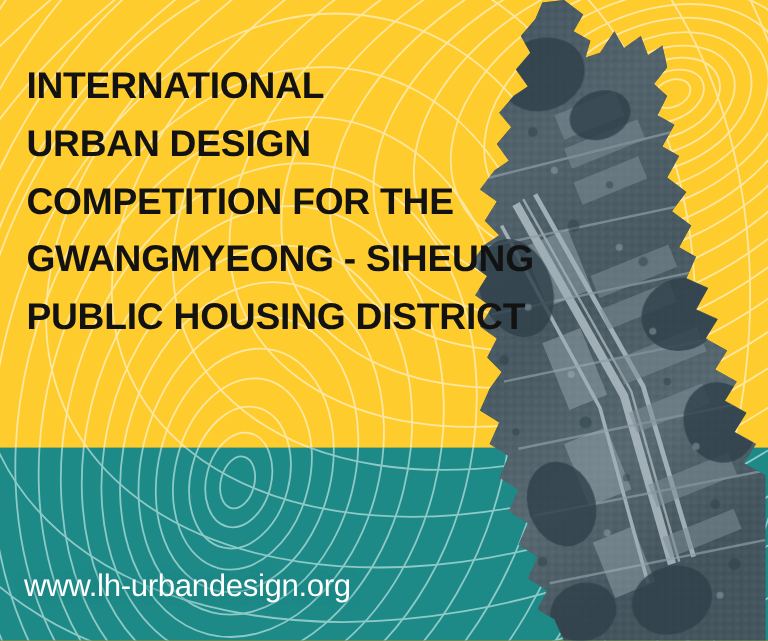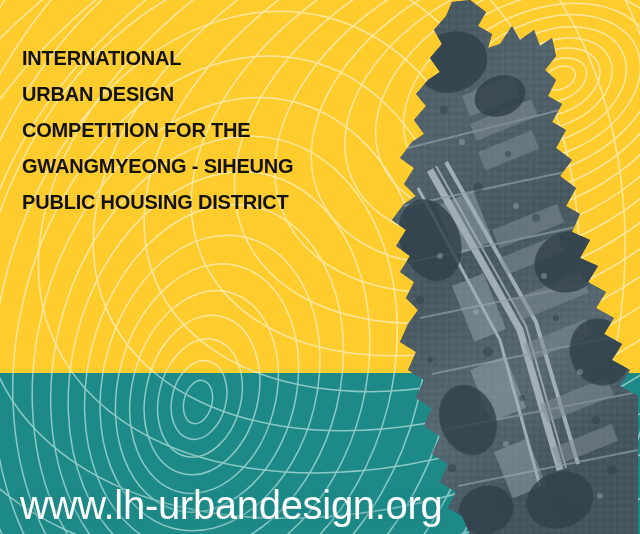--- a/index.html
+++ b/index.html
@@ -44,22 +44,22 @@
     width: 640px; height: 534px;
     pointer-events: none;
   }
   .map-wrap svg { display: block; }
   
   .headline {
     position: absolute;
     left: 22px;
     top: 27px;
     width: 430px;
-    font-size: 20px;
-    line-height: 36px;
+    font-size: 31px;
+    line-height: 48px;
     font-weight: bold;
     letter-spacing: -0.2px;
     color: #121212;
     white-space: pre-line;
   }
   .deadlines {
     position: absolute;
     left: 22px;
     top: 283px;
     width: 430px;
@@ -67,27 +67,26 @@
     line-height: 31px;
     font-weight: normal;
     color: #121212;
     letter-spacing: -0.1px;
   }
   .deadline-line { display: block; }
   .url {
     position: absolute;
     left: 20px;
     top: 470px;
-    font-size: 40px;
+    font-size: 26px;
     line-height: 36px;
     font-weight: normal;
     color: #FFFFFF;
     letter-spacing: -0.3px;
     text-shadow: 0 0 7px rgba(30,138,136,0.85), 0 0 3px rgba(30,138,136,0.9);
-    margin-top: 17px;
   }
 </style>
 </head>
 <body>
 
 <div id="poster">
 
   <div class="band-yellow"></div>
   <div class="band-teal"></div>
 

